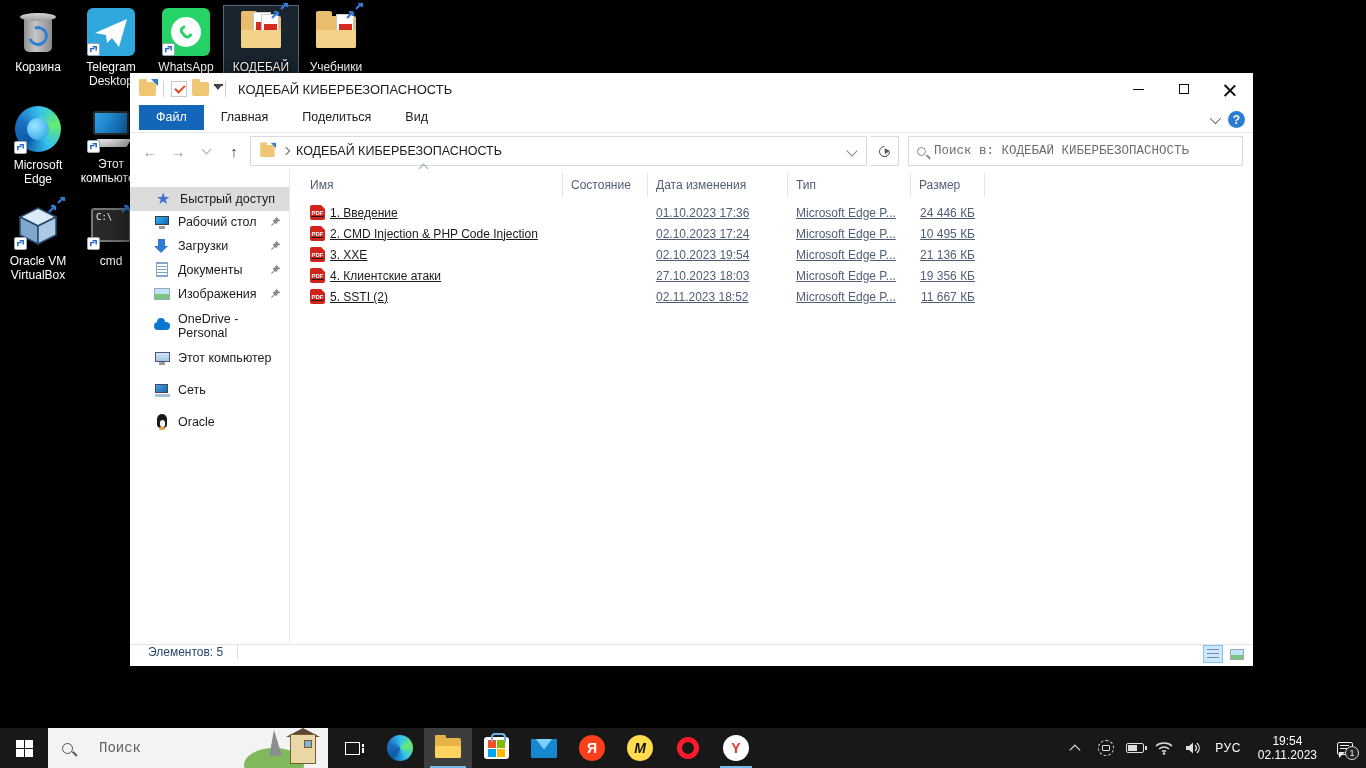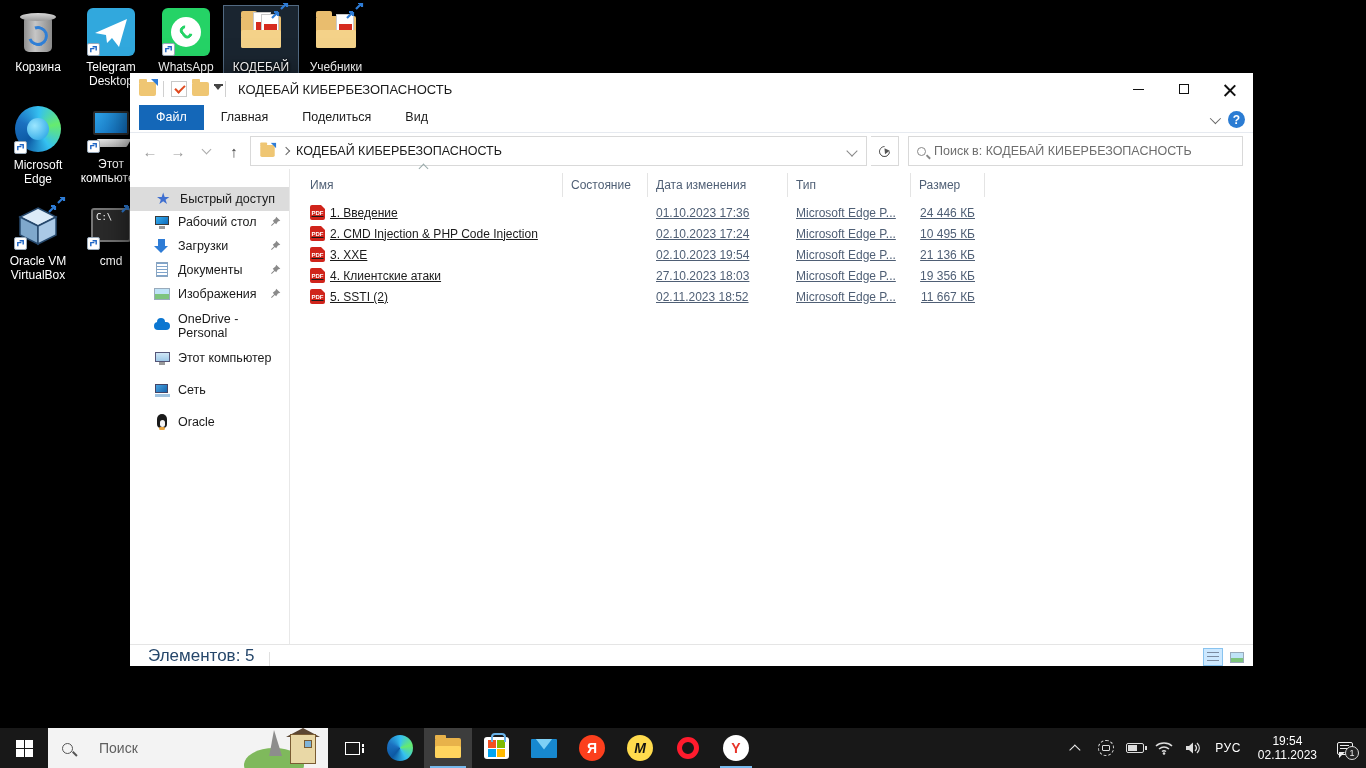--- a/index.html
+++ b/index.html
@@ -91,21 +91,21 @@
   .nav-chev { width:7px; height:7px; border-right:1.4px solid #aaa; border-bottom:1.4px solid #aaa; transform:rotate(45deg); margin-top:-3px; }
   .breadcrumb { flex:0 0 617px; height:30px; border:1px solid #d9d9d9; background:#fff; display:flex; align-items:center; padding:0 8px; gap:7px; font-size:12.5px; position:relative; }
   .bc-chev { width:6px; height:6px; border-right:1.3px solid #666; border-top:1.3px solid #666; transform:rotate(45deg); }
   .bc-dd { position:absolute; right:10px; }
   .refreshbtn { width:28px; height:30px; border:1px solid #d9d9d9; border-left:none; display:flex; align-items:center; justify-content:center; }
   .refresh-ic { width:11px; height:11px; border:1.6px solid #555; border-radius:50%; border-top-color:transparent; position:relative; transform:rotate(45deg); }
   .refresh-ic:after { content:""; position:absolute; top:-3px; right:-1px; border:3px solid transparent; border-bottom:5px solid #555; transform:rotate(40deg); }
   .searchbox { flex:1; height:30px; border:1px solid #d9d9d9; margin-left:5px; display:flex; align-items:center; padding:0 8px; gap:8px; }
   .mag { width:9px; height:9px; border:1.5px solid #888; border-radius:50%; position:relative; flex:0 0 auto; }
   .mag:after { content:""; position:absolute; left:8px; top:8px; width:5px; height:1.5px; background:#888; transform:rotate(45deg); }
-  .searchbox input, .tb-search input { border:none; outline:none; font-family:Liberation Sans, sans-serif; font-size:12.5px; width:100%; background:transparent; color:#333; }
+  .searchbox input, .tb-search input { border:none; outline:none; font-family:Liberation Mono, monospace; font-size:12.5px; width:100%; background:transparent; color:#333; }
   .searchbox input::placeholder { color:#6d6d6d; opacity:1; }
 
   .win-body { position:absolute; top:96px; bottom:22px; left:0; right:0; display:flex; }
   .sidebar { width:160px; border-right:1px solid #e8e8e8; position:relative; font-size:12.5px; }
   .sb-item { position:absolute; left:0; width:159px; height:24px; display:flex; align-items:center; gap:8px; padding-left:24px; }
   .sb-item.child { padding-left:24px; }
   .sb-item.selected { background:#dcdcdc; }
   .sb-pin { position:absolute; right:8px; top:6px; width:11px; height:11px; }
   .sb-ic { width:16px; height:16px; flex:0 0 auto; position:relative; }
   .star { color:#3f6fd0; font-size:16px; line-height:16px; }
@@ -136,21 +136,21 @@
   .c-status { width:85px; }
   .c-date,.c-type { color:#4f5f75; }
   .c-date { width:140px; padding-left:8px; }
   .c-type { width:123px; padding-left:8px; }
   .c-size { width:74px; text-align:right; padding-right:10px; color:#4f5f75; }
   .pdf-ic { width:15px; height:15px; background:#d0241b; border-radius:2px; color:#fff; font-size:6px; font-weight:bold;
             display:flex; align-items:center; justify-content:center; flex:0 0 auto; position:relative; }
   .pdf-ic:after { content:""; position:absolute; right:-1px; top:-1px; border:3px solid transparent; border-top-color:#fff; border-right-color:#fff; }
 
   .statusbar { position:absolute; left:0; right:0; bottom:0; height:22px; border-top:1px solid #e5e5e5;
-               display:flex; align-items:flex-end; padding:0 6px 0 18px; color:#26476b; font-size:17px; }
+               display:flex; align-items:flex-start; padding:0 6px 0 18px; color:#26476b; font-size:12px; }
   .sb-sep { width:1px; height:14px; background:#e0e0e0; margin-left:14px; }
   .view-toggles { margin-left:auto; display:flex; gap:4px; align-items:center; }
   .vt { width:20px; height:18px; display:flex; align-items:center; justify-content:center; }
   .vt.selected { background:#cce8ff; border:1px solid #88c3ef; }
   .vt-details { width:12px; height:10px; background:repeating-linear-gradient(#7a8aa0 0 1.5px,transparent 1.5px 4px); }
   .vt-thumb { width:14px; height:11px; border:1px solid #9ab; background:linear-gradient(#bfe3f7 55%,#7dc47d 55%); }
 
   
   .taskbar { position:absolute; left:0; bottom:0; width:1366px; height:40px; background:#181818; display:flex; align-items:stretch; z-index:50; }
   .tb-btn { width:48px; display:flex; align-items:center; justify-content:center; position:relative; }

